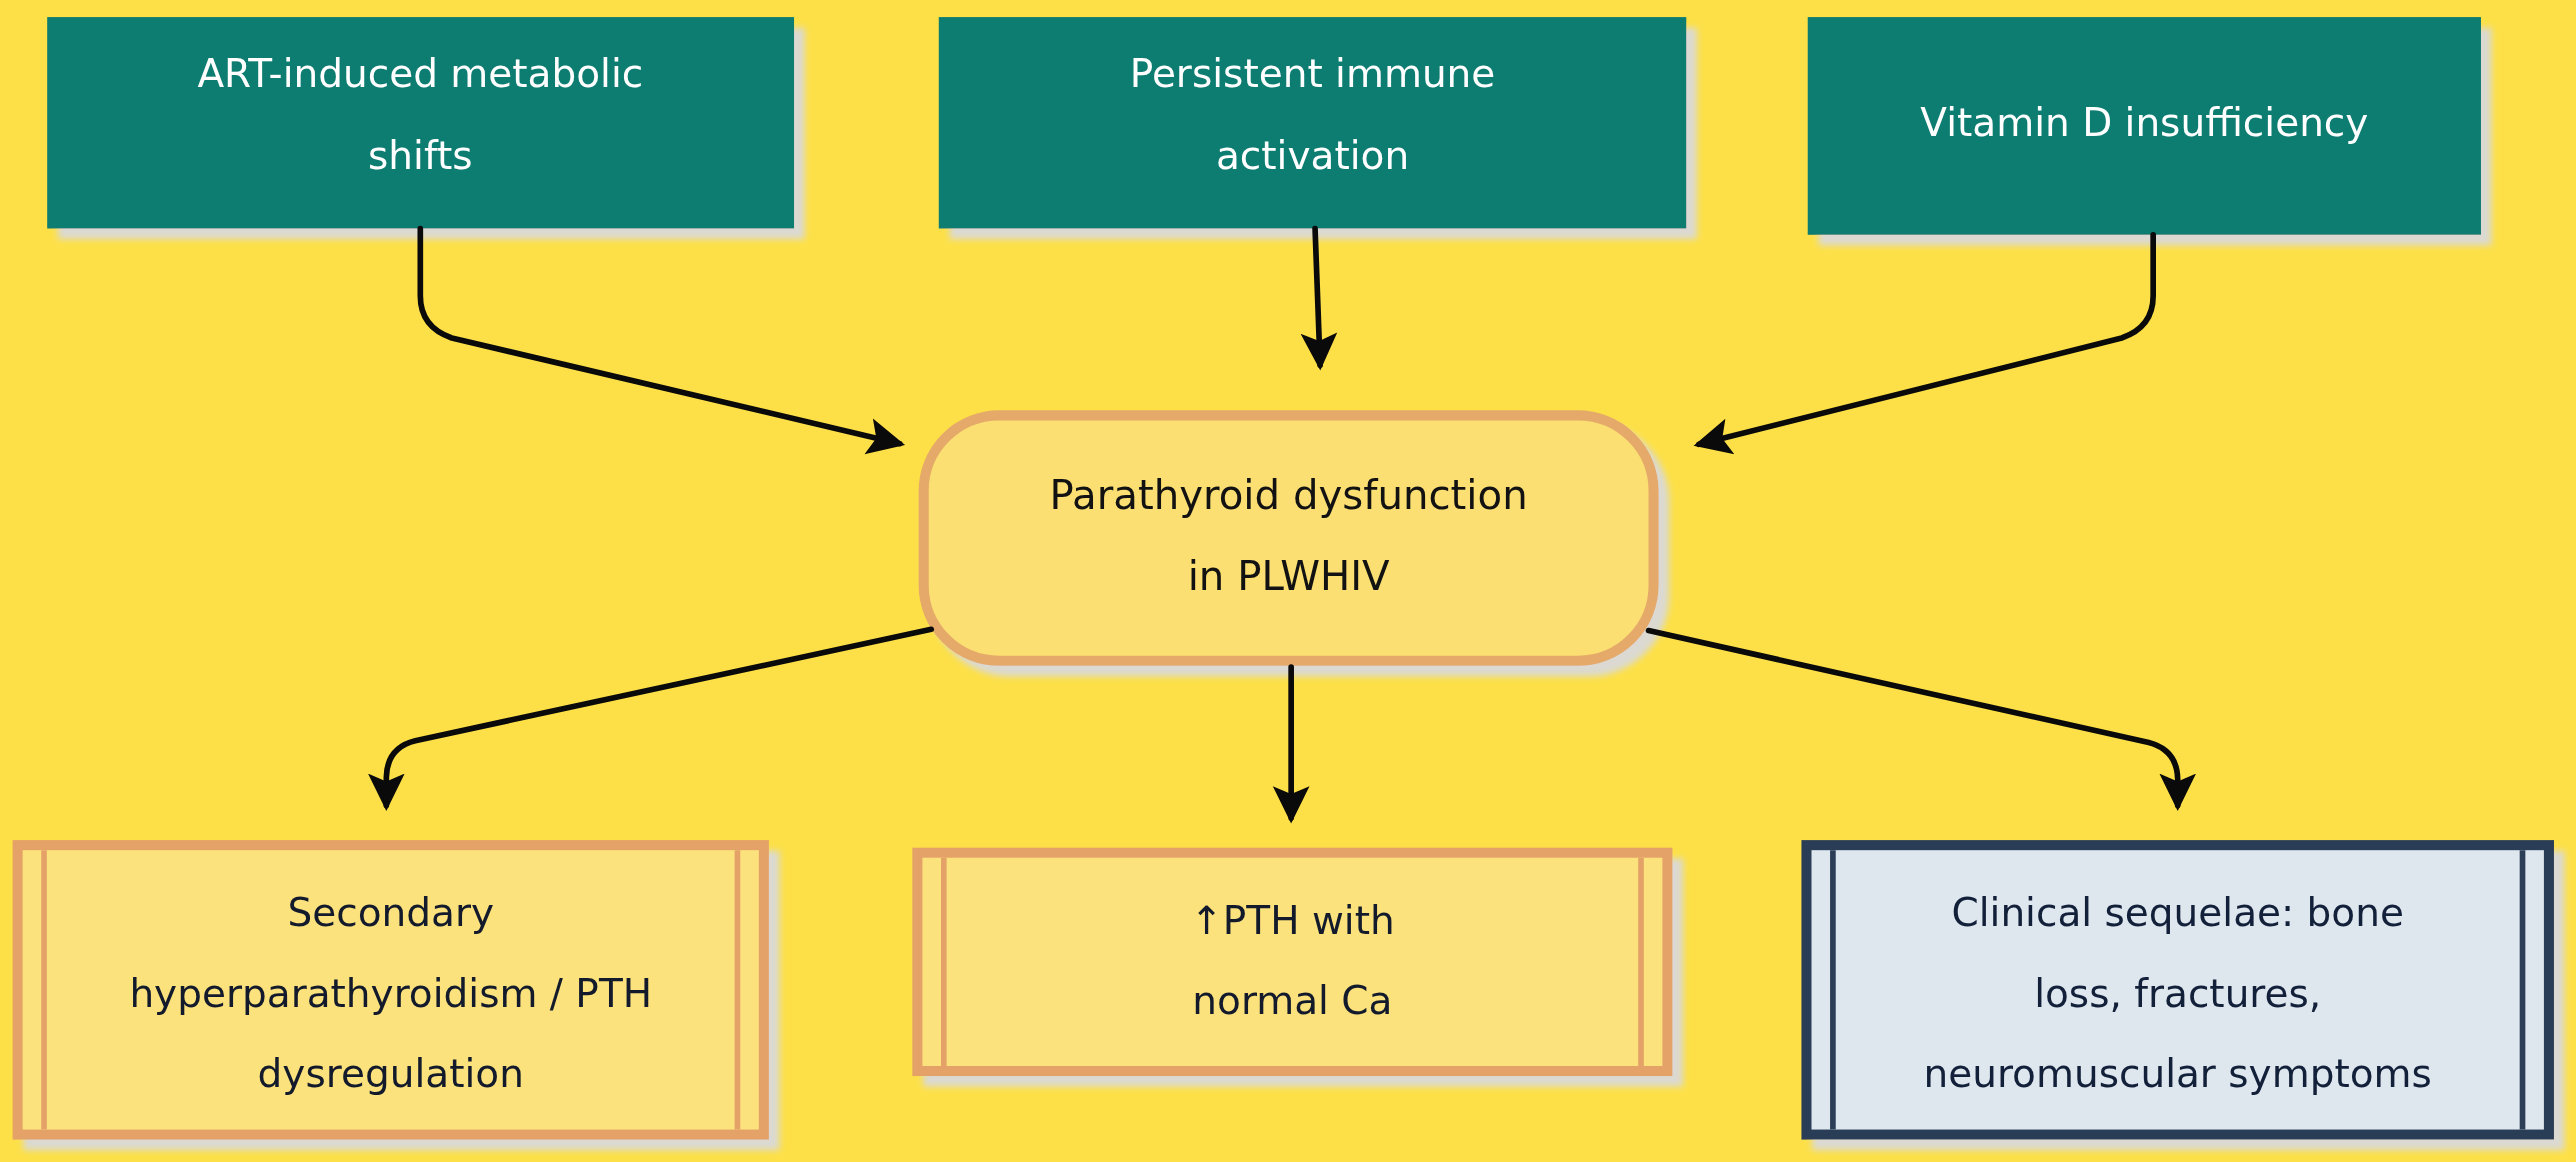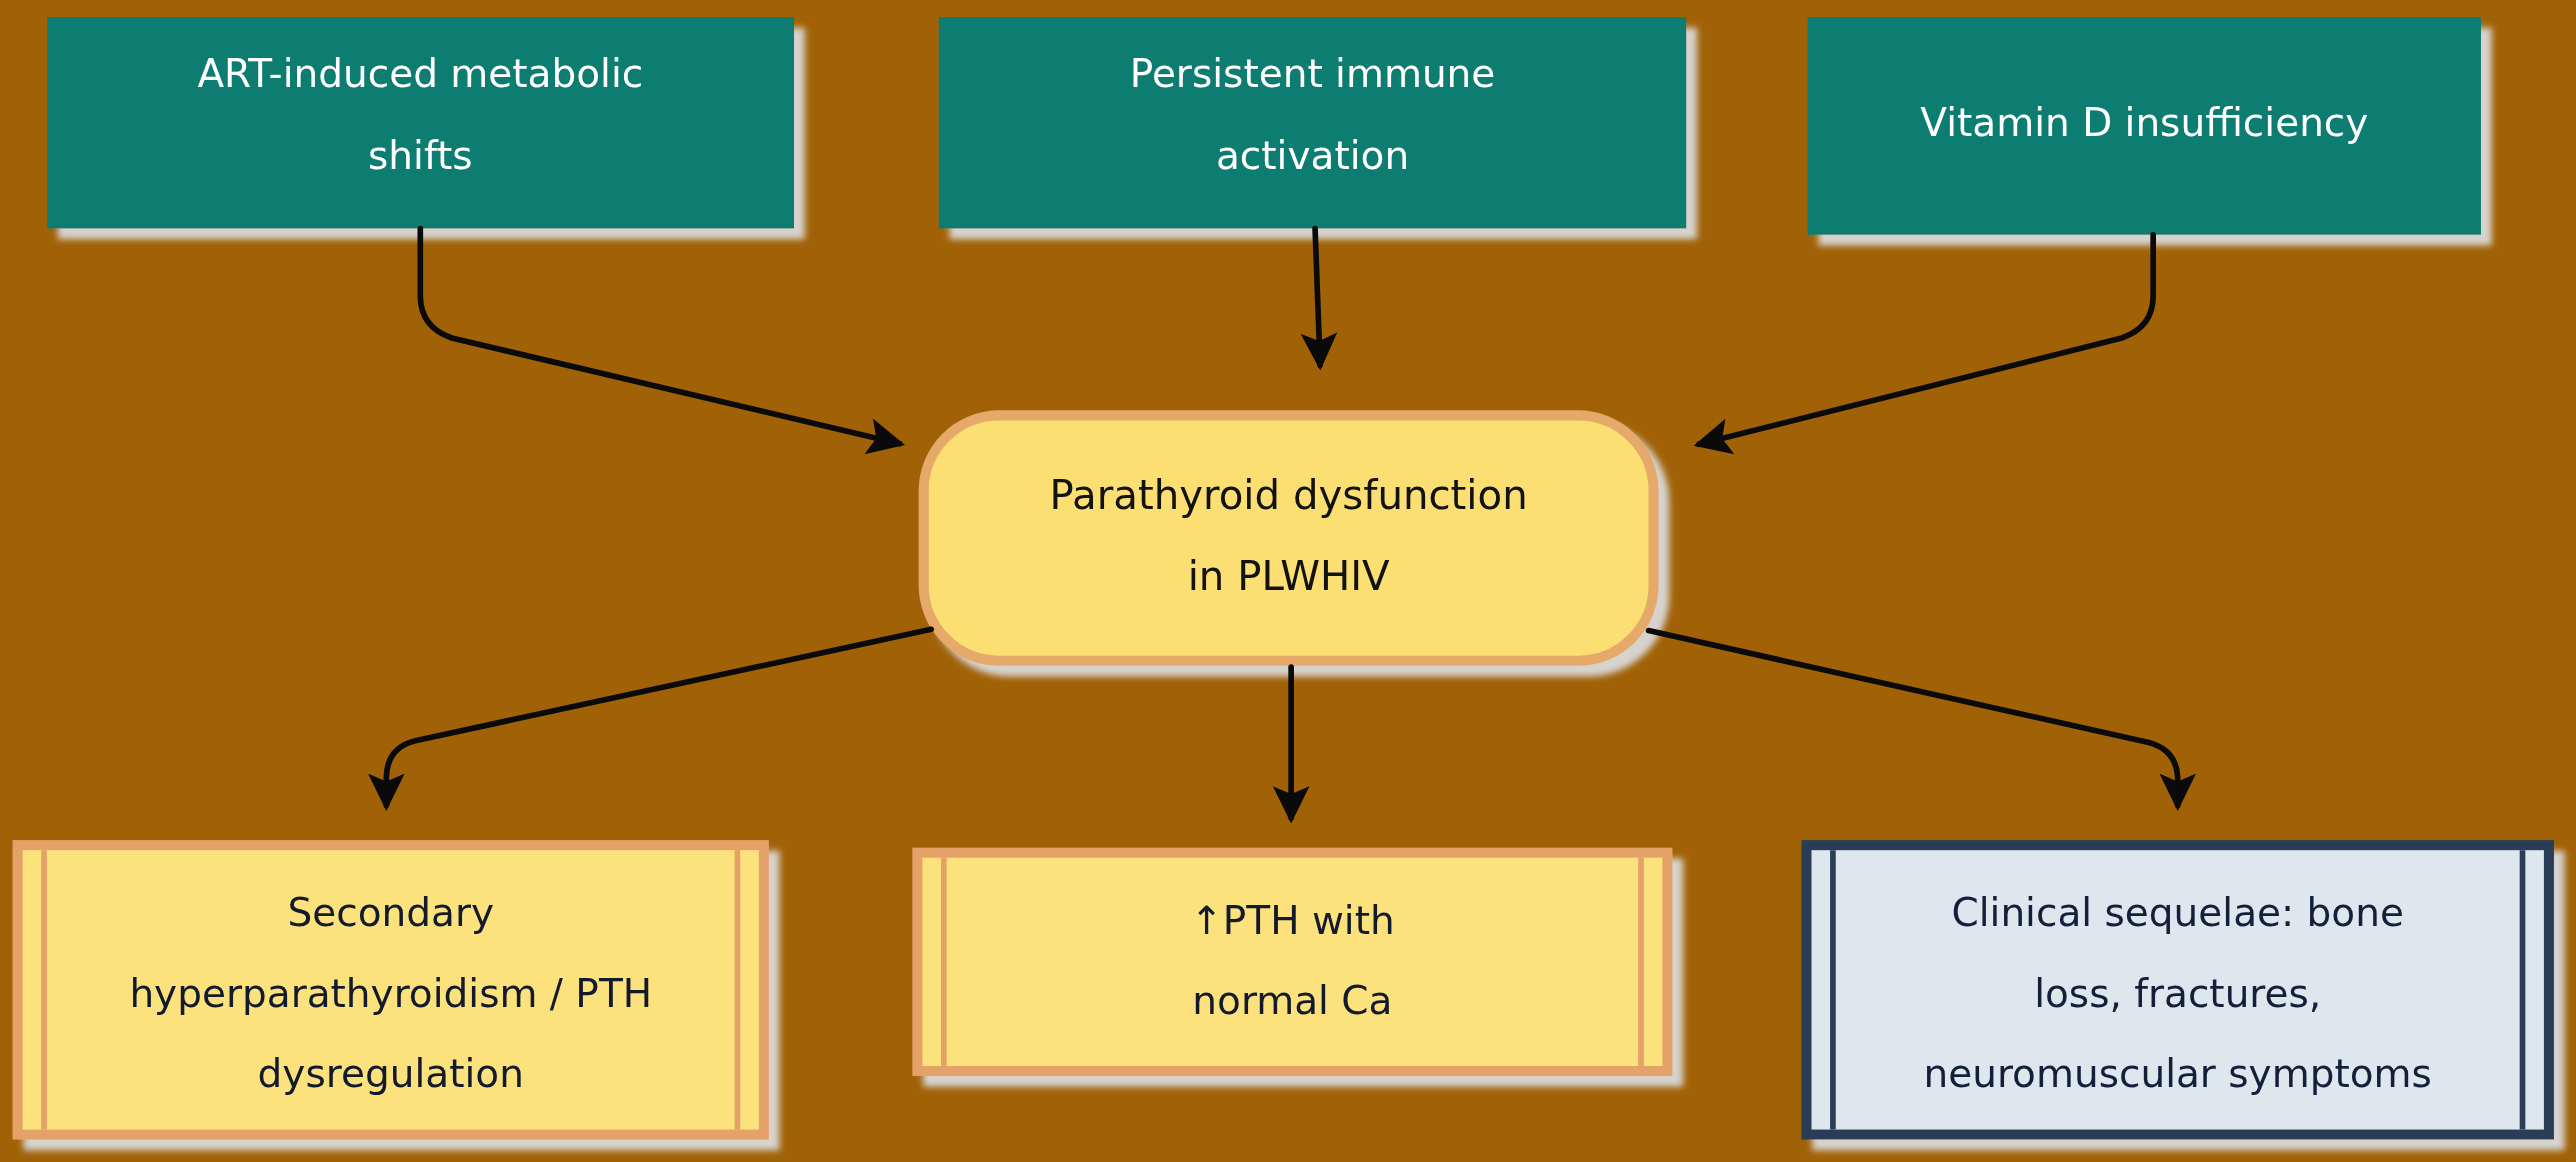--- a/index.html
+++ b/index.html
@@ -7,21 +7,21 @@
     padding: 0;
     background: #ffffff;
   }
   body {
     font-family: "DejaVu Sans", sans-serif;
   }
   #diagram-root {
     position: relative;
     width: 2576px;
     height: 1163px;
-    background: #a16207;
+    background: #fde047;
     overflow: hidden;
   }
   svg#flow-svg {
     position: absolute;
     top: 0;
     left: 0;
     width: 2576px;
     height: 1163px;
     display: block;
   }

